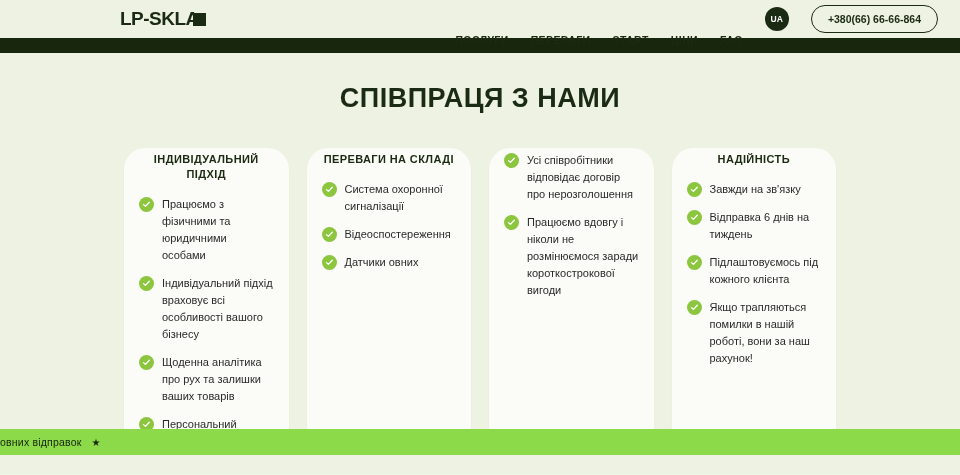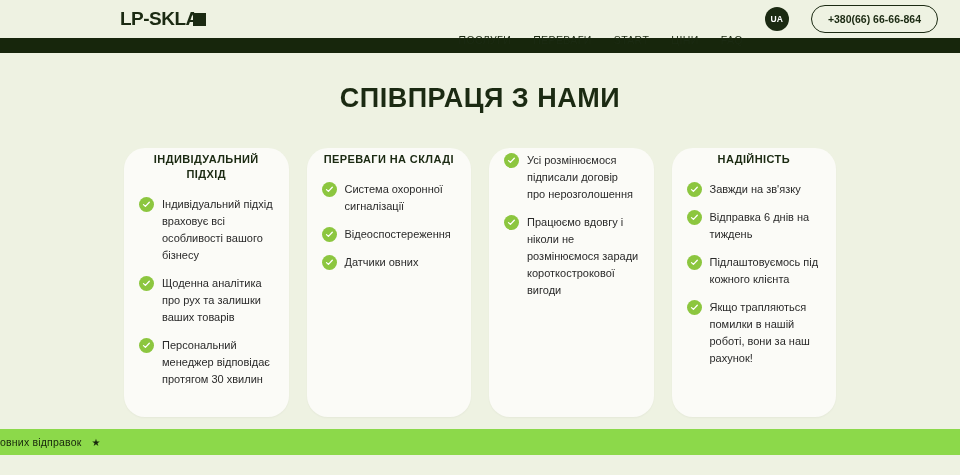--- a/index.html
+++ b/index.html
@@ -22,21 +22,21 @@
     color: #1b2a12; display: flex; align-items: center; gap: 1px;
   }
   .logo .sq {
     display: inline-block; width: 13px; height: 13px;
     background: #1b2a12; margin-left: -7px;
   }
   .nav {
     margin-left: auto; display: flex; align-items: center; gap: 22px;
   }
   .nav a {
-    font-size: 10.5px; font-weight: 400; color: #1b2a12;
+    font-size: 10.5px; font-weight: 700; color: #1b2a12;
     letter-spacing: 0.4px; text-decoration: none; white-space: nowrap; margin-top: 42px;
   }
   .lang {
     width: 24px; height: 24px; border-radius: 50%;
     background: #1b2a12; color: #fff; font-size: 8.5px; font-weight: 700;
     display: flex; align-items: center; justify-content: center;
     letter-spacing: 0.3px;
     text-align: center;
   }
   .phone-btn {
@@ -139,20 +139,28 @@
     <div class="cards">
 
       <div class="card">
         <div class="card-title">ІНДИВІДУАЛЬНИЙ ПІДХІД</div>
         <div class="feature">
           <span class="check">
               <svg width="9" height="9" viewBox="0 0 9 9">
                 <path d="M1.5 4.6 L3.4 6.4 L7.3 2.3" stroke="#fff" stroke-width="1.3" fill="none" stroke-linecap="round" stroke-linejoin="round"></path>
               </svg>
             </span>
+          <span class="feature-text">Працюємо з фізичними та юридичними особами</span>
+        </div>
+        <div class="feature">
+          <span class="check">
+              <svg width="9" height="9" viewBox="0 0 9 9">
+                <path d="M1.5 4.6 L3.4 6.4 L7.3 2.3" stroke="#fff" stroke-width="1.3" fill="none" stroke-linecap="round" stroke-linejoin="round"></path>
+              </svg>
+            </span>
           <span class="feature-text">Індивідуальний підхід враховує всі особливості вашого бізнесу</span>
         </div>
         <div class="feature">
           <span class="check">
               <svg width="9" height="9" viewBox="0 0 9 9">
                 <path d="M1.5 4.6 L3.4 6.4 L7.3 2.3" stroke="#fff" stroke-width="1.3" fill="none" stroke-linecap="round" stroke-linejoin="round"></path>
               </svg>
             </span>
           <span class="feature-text">Щоденна аналітика про рух та залишки ваших товарів</span>
         </div>
@@ -194,21 +202,21 @@
         </div>
       </div>
 
       <div class="card">
         <div class="feature">
           <span class="check">
               <svg width="9" height="9" viewBox="0 0 9 9">
                 <path d="M1.5 4.6 L3.4 6.4 L7.3 2.3" stroke="#fff" stroke-width="1.3" fill="none" stroke-linecap="round" stroke-linejoin="round"></path>
               </svg>
             </span>
-          <span class="feature-text">Усі розмінюємося підписали договір про нерозголошення</span>
+          <span class="feature-text">Усі співробітники відповідає договір про нерозголошення</span>
         </div>
         <div class="feature">
           <span class="check">
               <svg width="9" height="9" viewBox="0 0 9 9">
                 <path d="M1.5 4.6 L3.4 6.4 L7.3 2.3" stroke="#fff" stroke-width="1.3" fill="none" stroke-linecap="round" stroke-linejoin="round"></path>
               </svg>
             </span>
           <span class="feature-text">Працюємо вдовгу і ніколи не розмінюємося заради короткострокової вигоди</span>
         </div>
       </div>

